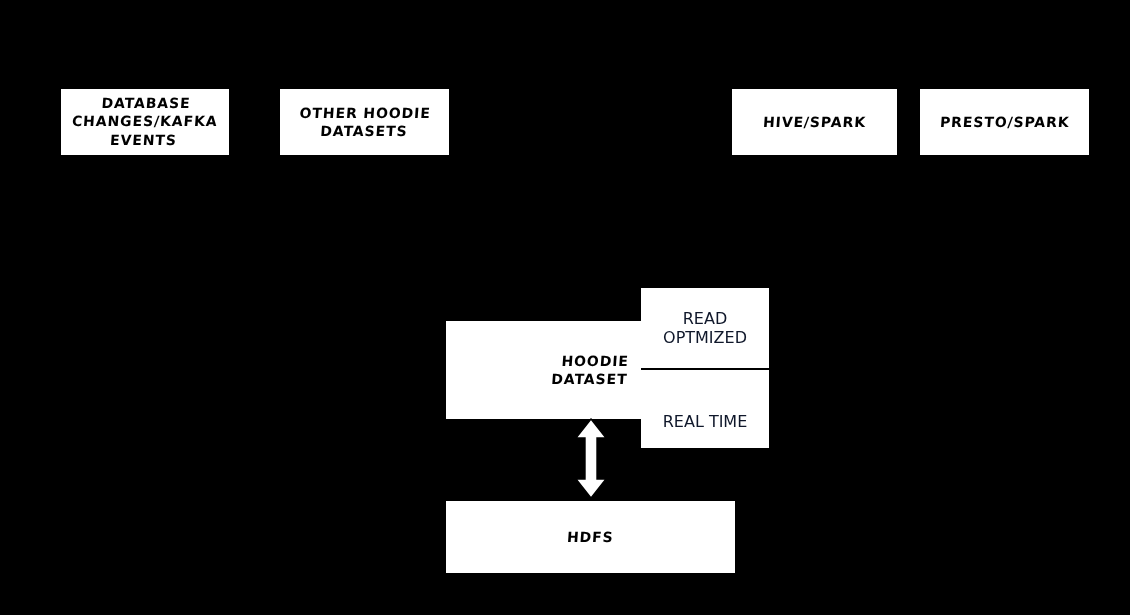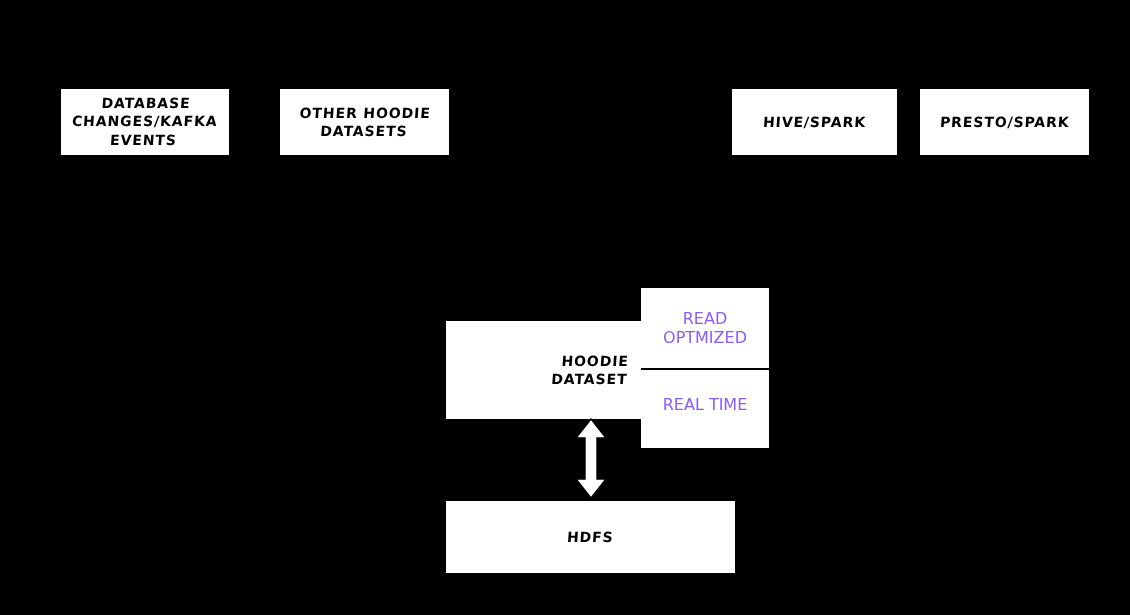--- a/index.html
+++ b/index.html
@@ -67,24 +67,24 @@
   }
   .view-cell {
     position: absolute;
     left: 0;
     width: 128px;
     box-sizing: border-box;
     display: flex;
     align-items: center;
     justify-content: center;
     text-align: center;
-    color: #8b5cf6;
+    color: #0f172a;
   }
   #view-read-optimized { top: 0;    height: 82px; border-bottom: 2px solid #000000; }
-  #view-real-time      { top: 77px; height: 78px; text-align: center; }
+  #view-real-time      { top: 94px; height: 78px; text-align: center; }
 
   
   #node-hdfs { left: 446px; top: 501px; width: 289px; height: 72px; }
 
   
   #arrow-dataset-hdfs {
     position: absolute;
     left: 573px;
     top: 418px;
     width: 36px;

